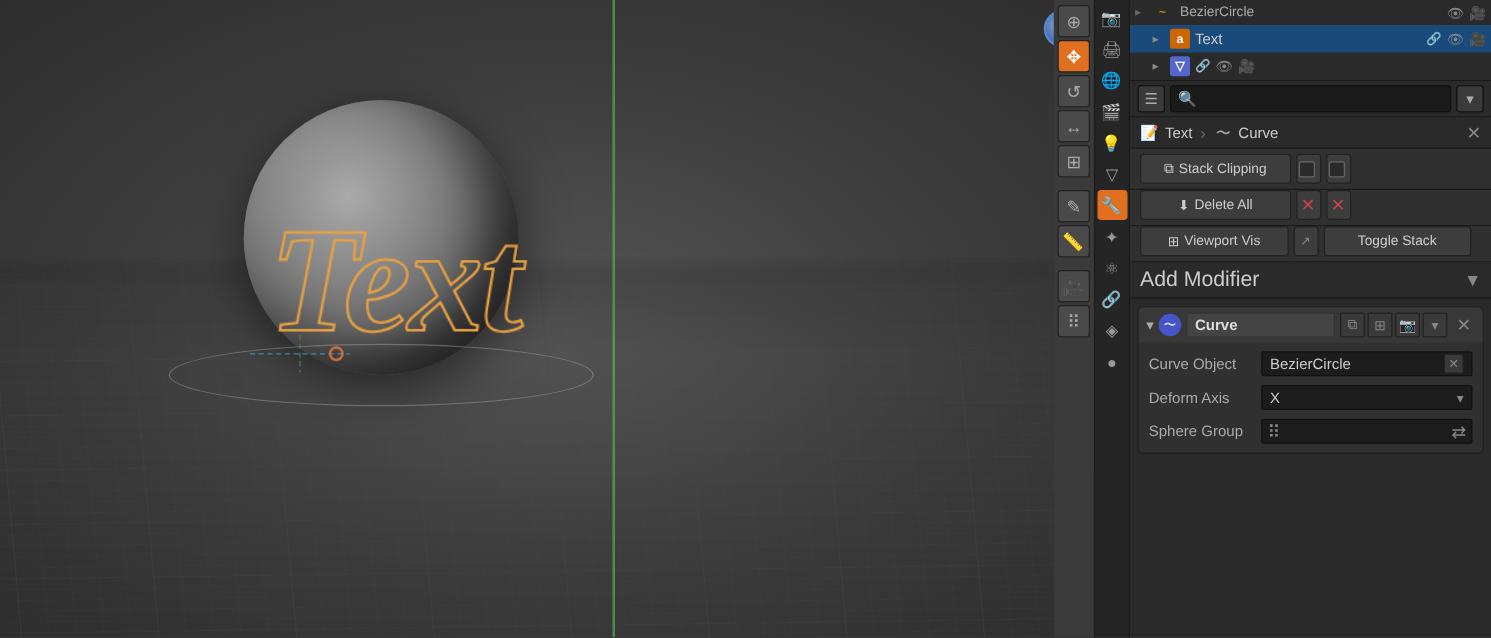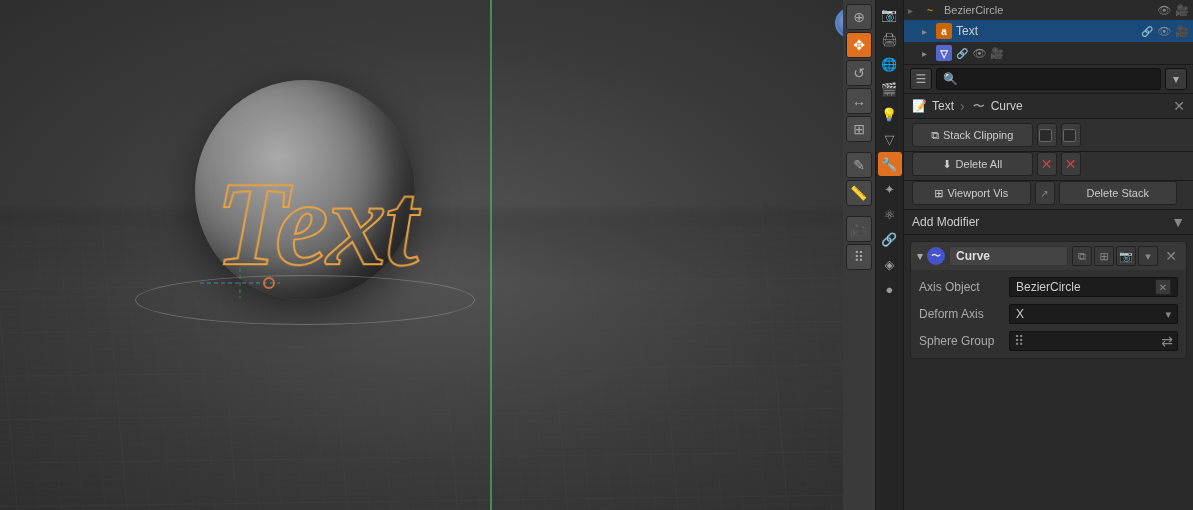--- a/index.html
+++ b/index.html
@@ -297,21 +297,21 @@
     
     #add-modifier-row {
       padding: 4px 8px;
       background: #2a2a2a;
       border-bottom: 1px solid #1a1a1a;
       display: flex;
       align-items: center;
       justify-content: space-between;
     }
     .add-modifier-label {
-      font-size: 12px;
+      font-size: 17px;
       color: #ccc;
     }
     .add-modifier-dropdown {
       font-size: 14px;
       color: #888;
       cursor: pointer;
     }
 
     
     #curve-modifier {
@@ -700,21 +700,21 @@
         <div class="mod-x" style="color:#cc4444;">✕</div>
       </div>
 
       <div class="mod-row2" style="padding-top:0;">
         <div class="mod-btn">
           <span style="font-size:11px;">⊞</span>
           <span>Viewport Vis</span>
         </div>
         <div class="mod-x" style="font-size:10px;">↗</div>
         <div class="mod-btn">
-          <span>Delete Stack</span>
+          <span>Toggle Stack</span>
         </div>
         <div style="width:4px;"></div>
       </div>
 
       <div id="add-modifier-row">
         <span class="add-modifier-label">Add Modifier</span>
         <span class="add-modifier-dropdown">▼</span>
       </div>
 
       <div id="curve-modifier">
@@ -727,21 +727,21 @@
             <div class="curve-mod-action-btn" title="Move">⊞</div>
             <div class="curve-mod-action-btn" title="Camera">📷</div>
             <div class="curve-mod-action-btn dropdown-toggle">▾</div>
           </div>
           <div class="curve-mod-close">✕</div>
         </div>
 
         <div class="curve-mod-body">
 
           <div class="curve-mod-field">
-            <div class="curve-mod-field-label">Axis Object</div>
+            <div class="curve-mod-field-label">Curve Object</div>
             <div class="curve-mod-field-value">
               <span>BezierCircle</span>
               <div class="field-x-btn">✕</div>
             </div>
           </div>
 
           <div class="curve-mod-field">
             <div class="curve-mod-field-label">Deform Axis</div>
             <div class="deform-axis-value">
               <span>X</span>

